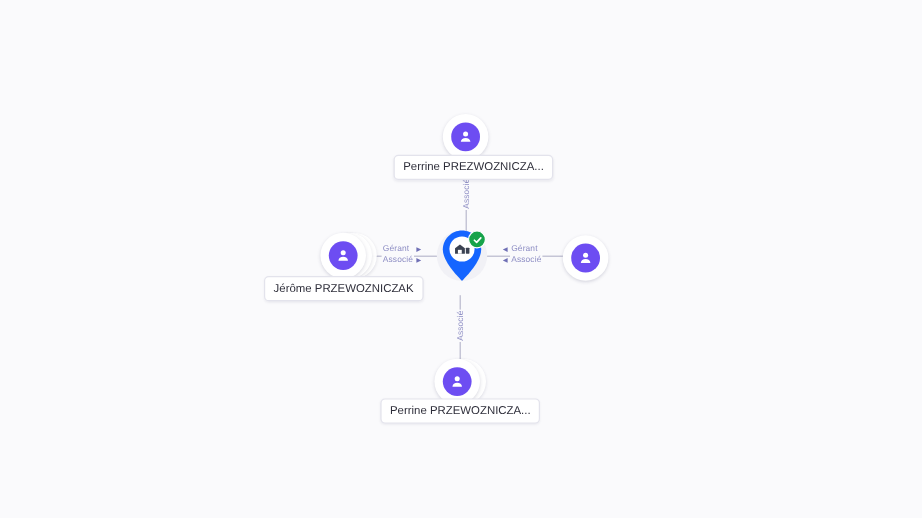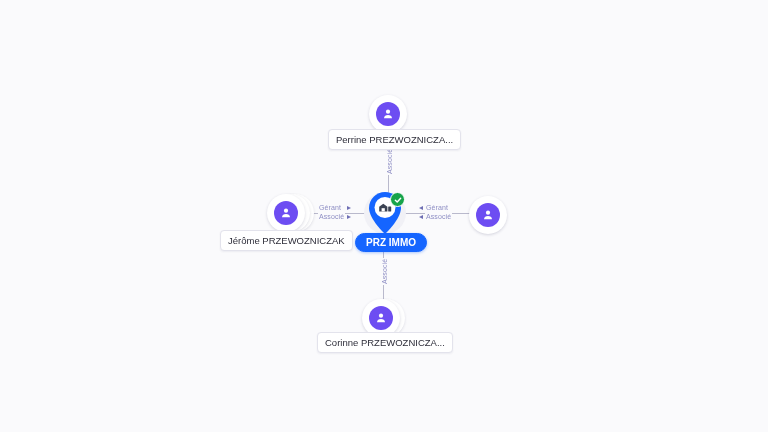--- a/index.html
+++ b/index.html
@@ -231,36 +231,35 @@
     <div class="stack s1"></div>
     <div class="avatar-ring">
       <div class="avatar-circle">
         <svg width="14" height="14" viewBox="0 0 24 24" fill="#ffffff">
           <circle cx="12" cy="8" r="3.6"></circle>
           <path d="M5.2 19.2c0-3.6 3.1-5.6 6.8-5.6s6.8 2 6.8 5.6z"></path>
         </svg>
       </div>
     </div>
   </div>
-  <div class="node-label" style="left:317px; top:332px;">Corinne PRZEWOZNICZA...</div>
+  <div class="node-label" style="left:317px; top:332px;">Perrine PRZEWOZNICZA...</div>
 
   <div class="company" style="left:362px; top:192px;">
     <div class="halo"></div>
     <div class="pin">
       <svg width="36" height="46" viewBox="0 0 36 46">
         <path d="M18 2 C9.2 2 2 9.2 2 18 c0 11 16 26 16 26 s16-15 16-26 C34 9.2 26.8 2 18 2 z" fill="#1565ff"></path>
         <circle cx="18" cy="17.5" r="10.5" fill="#ffffff"></circle>
         <g fill="#3b4252">
           <path d="M12.2 21.4 v-4.6 l4.1-3.1 4.1 3.1 v4.6 z"></path>
           <rect x="21.2" y="16.4" width="3.0" height="5.0" rx="0.5"></rect>
           <rect x="14.6" y="18.2" width="3.2" height="3.2" fill="#ffffff"></rect>
         </g>
       </svg>
     </div>
     <div class="check">
       <svg width="8" height="8" viewBox="0 0 24 24" fill="none" stroke="#ffffff" stroke-width="4.2" stroke-linecap="round" stroke-linejoin="round">
         <path d="M4 12.6 L9.6 18 L20 6.6"></path>
       </svg>
     </div>
   </div>
-  <div class="node-label primary" style="left:355px; top:233px;">PRZ IMMO</div>
 
 </div>
 
 </body></html>

